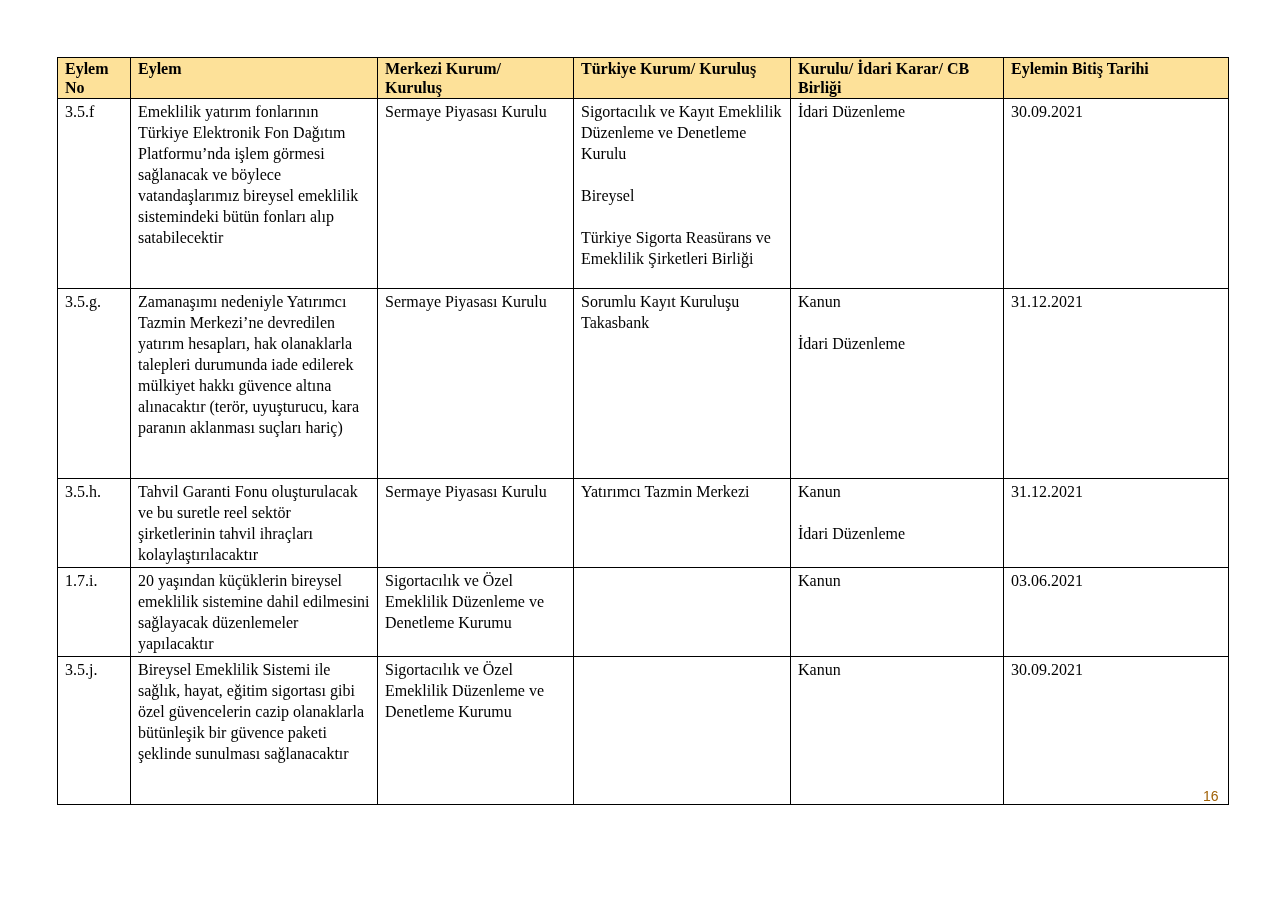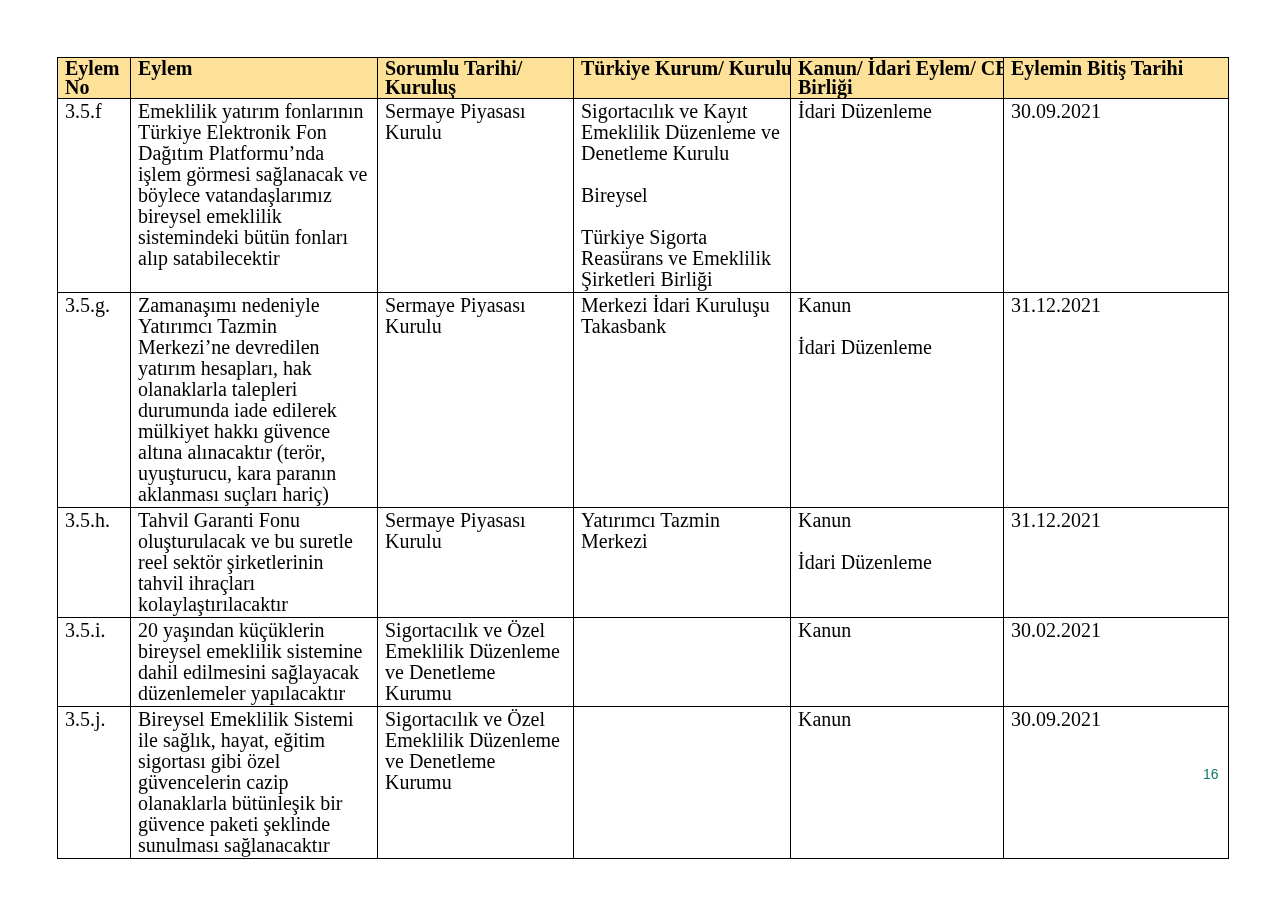--- a/index.html
+++ b/index.html
@@ -19,21 +19,21 @@
     top: 57px;
     width: 1171px;
     border-collapse: collapse;
     table-layout: fixed;
   }
   .action-table th, .action-table td {
     border: 1px solid #000000;
     vertical-align: top;
     text-align: left;
     padding: 2px 7px 2px 7px;
-    font-size: 20px;
+    font-size: 16px;
     line-height: 21px;
     overflow: hidden;
   }
   .action-table thead tr { height: 40px; }
   .action-table th {
     background: #FDE199;
     font-weight: bold;
     padding: 1px 7px;
   }
   .action-table th .hline {
@@ -43,24 +43,24 @@
   .action-table tbody tr:nth-child(1) { height: 190px; }
   .action-table tbody tr:nth-child(2) { height: 190px; }
   .action-table tbody tr:nth-child(3) { height: 85px; }
   .action-table tbody tr:nth-child(4) { height: 85px; }
   .action-table tbody tr:nth-child(5) { height: 148px; }
   .cell-line { margin: 0; min-height: 21px; }
   td.col-no { font-weight: normal; }
   .page-number {
     position: absolute;
     left: 1203px;
-    top: 766px;
+    top: 788px;
     font-family: "Liberation Sans", sans-serif;
     font-size: 14px;
-    color: #0f766e;
+    color: #a16207;
   }
 </style>
 </head>
 <body>
 
 <div class="page">
 
   <table class="action-table">
     <colgroup>
       <col style="width:73px">
@@ -73,28 +73,28 @@
     <thead id="thead">
         <tr>
           <th>
             <div class="hline">Eylem</div>
             <div class="hline">No</div>
           </th>
           <th>
             <div class="hline">Eylem</div>
           </th>
           <th>
-            <div class="hline">Sorumlu Tarihi/</div>
+            <div class="hline">Merkezi Kurum/</div>
             <div class="hline">Kuruluş</div>
           </th>
           <th>
             <div class="hline">Türkiye Kurum/ Kuruluş</div>
           </th>
           <th>
-            <div class="hline">Kanun/ İdari Eylem/ CB</div>
+            <div class="hline">Kurulu/ İdari Karar/ CB</div>
             <div class="hline">Birliği</div>
           </th>
           <th>
             <div class="hline">Eylemin Bitiş Tarihi</div>
           </th>
         </tr>
       </thead>
     <tbody id="tbody">
         <tr>
           <td class="col-no">
@@ -124,21 +124,21 @@
           <td class="col-no">
             <p class="cell-line">3.5.g.</p>
           </td>
           <td class="col-eylem">
             <p class="cell-line">Zamanaşımı nedeniyle Yatırımcı Tazmin Merkezi’ne devredilen yatırım hesapları, hak olanaklarla talepleri durumunda iade edilerek mülkiyet hakkı güvence altına alınacaktır (terör, uyuşturucu, kara paranın aklanması suçları hariç)</p>
           </td>
           <td class="col-sorumlu">
             <p class="cell-line">Sermaye Piyasası Kurulu</p>
           </td>
           <td class="col-ilgili">
-            <p class="cell-line">Merkezi İdari Kuruluşu Takasbank</p>
+            <p class="cell-line">Sorumlu Kayıt Kuruluşu Takasbank</p>
           </td>
           <td class="col-kanun">
             <p class="cell-line">Kanun</p>
             <p class="cell-line empty">&nbsp;</p>
             <p class="cell-line">İdari Düzenleme</p>
           </td>
           <td class="col-tarih">
             <p class="cell-line">31.12.2021</p>
           </td>
         </tr>
@@ -159,34 +159,34 @@
             <p class="cell-line">Kanun</p>
             <p class="cell-line empty">&nbsp;</p>
             <p class="cell-line">İdari Düzenleme</p>
           </td>
           <td class="col-tarih">
             <p class="cell-line">31.12.2021</p>
           </td>
         </tr>
         <tr>
           <td class="col-no">
-            <p class="cell-line">3.5.i.</p>
+            <p class="cell-line">1.7.i.</p>
           </td>
           <td class="col-eylem">
             <p class="cell-line">20 yaşından küçüklerin bireysel emeklilik sistemine dahil edilmesini sağlayacak düzenlemeler yapılacaktır</p>
           </td>
           <td class="col-sorumlu">
             <p class="cell-line">Sigortacılık ve Özel Emeklilik Düzenleme ve Denetleme Kurumu</p>
           </td>
           <td class="col-ilgili"></td>
           <td class="col-kanun">
             <p class="cell-line">Kanun</p>
           </td>
           <td class="col-tarih">
-            <p class="cell-line">30.02.2021</p>
+            <p class="cell-line">03.06.2021</p>
           </td>
         </tr>
         <tr>
           <td class="col-no">
             <p class="cell-line">3.5.j.</p>
           </td>
           <td class="col-eylem">
             <p class="cell-line">Bireysel Emeklilik Sistemi ile sağlık, hayat, eğitim sigortası gibi özel güvencelerin cazip olanaklarla bütünleşik bir güvence paketi şeklinde sunulması sağlanacaktır</p>
           </td>
           <td class="col-sorumlu">

